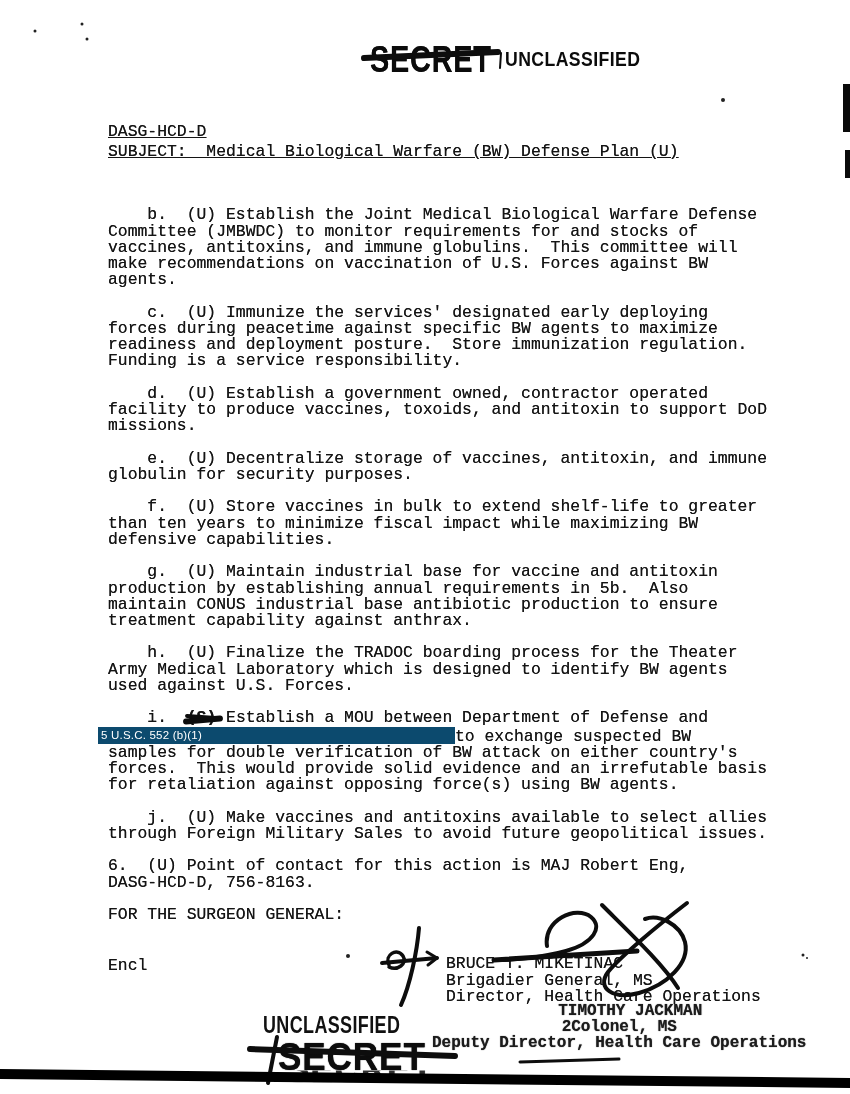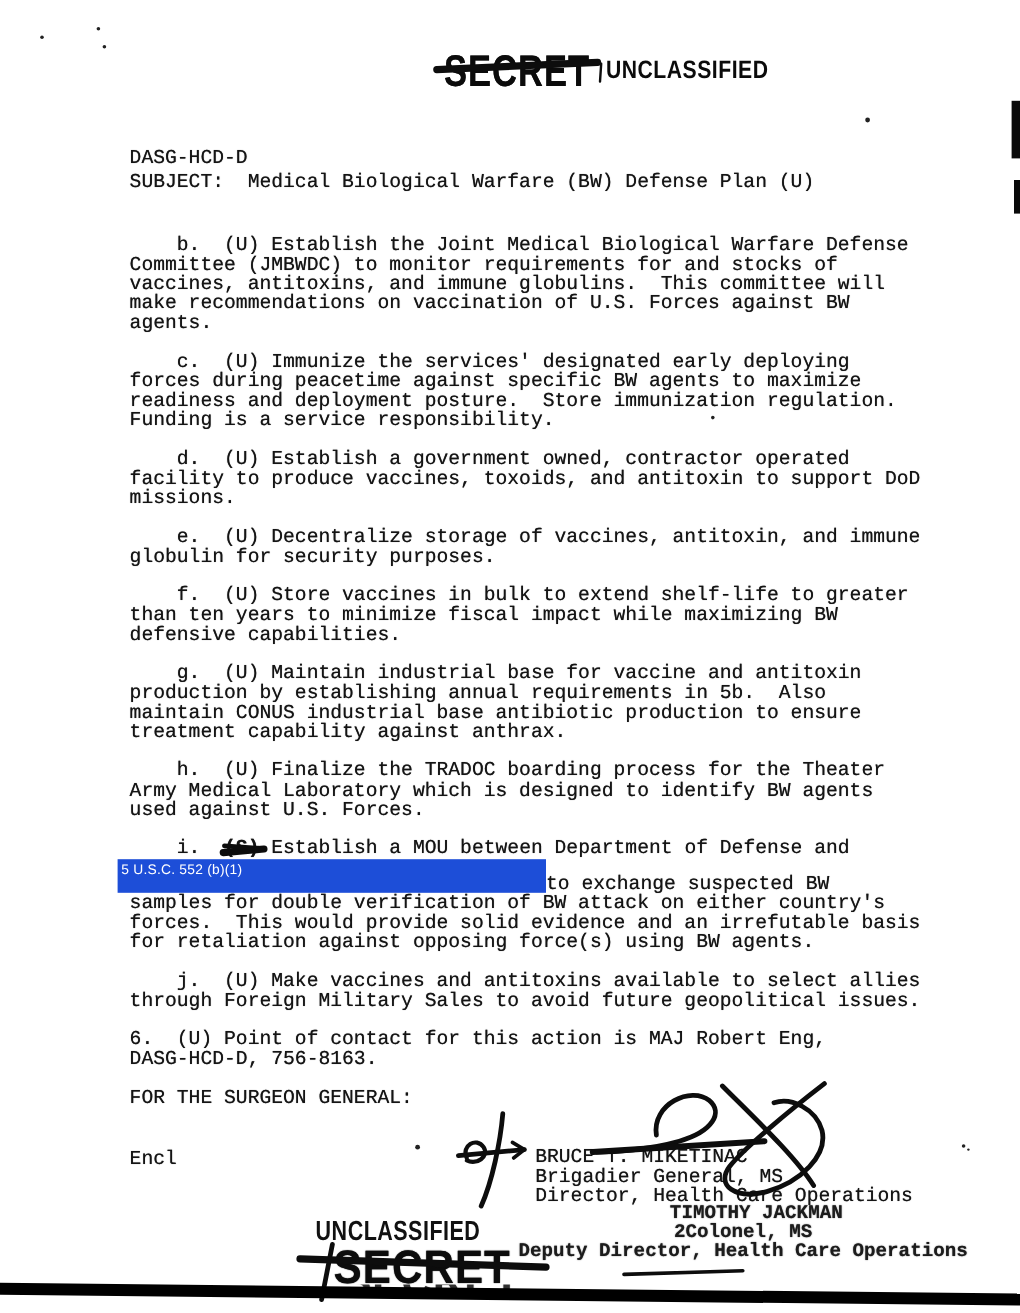--- a/index.html
+++ b/index.html
@@ -8,32 +8,32 @@
   .doc-text{text-shadow:0 0 0.6px rgba(0,0,0,0.75);}
   
   .top-secret{position:absolute;left:370px;top:41px;font-family:"Liberation Sans",sans-serif;
       font-weight:bold;font-size:37px;letter-spacing:1px;color:#0b0b0b;
       transform:scaleX(0.78);transform-origin:left top;line-height:1;}
   .top-unclass{position:absolute;left:505px;top:48px;font-family:"Liberation Sans",sans-serif;
       font-weight:bold;font-size:21px;letter-spacing:0.5px;color:#0b0b0b;
       transform:scaleX(0.84);transform-origin:left top;line-height:1;}
   
   .body-flow{position:absolute;left:108px;top:124px;width:700px;font-size:16.4px;line-height:16.2px;}
-  .hdr{margin:0 0 36px 0;white-space:pre;}
+  .hdr{margin:0 0 47px 0;white-space:pre;text-decoration:underline;}
   .hdr .office{margin-bottom:4px;}
   .para{white-space:pre;margin:0 0 16.3px 0;}
   .para:last-child{margin-bottom:16px;}
   
   .scribble{position:relative;font-weight:bold;display:inline-block;}
   .scribble::before{content:"";position:absolute;left:-4px;right:-6px;top:42%;height:6px;
       background:#0c0c0c;transform:rotate(-5deg);border-radius:3px;}
   .scribble::after{content:"";position:absolute;left:-2px;right:-4px;top:28%;height:4px;
       background:#0c0c0c;transform:rotate(4deg);border-radius:2px;}
   
-  .redaction-bar{display:inline-block;width:357px;margin-left:-10px;height:28px;background:#1d4ed8;
+  .redaction-bar{display:inline-block;width:357px;margin-left:-10px;height:17px;background:#0c4a6e;
       vertical-align:-3px;overflow:hidden;}
   .redaction-label{display:inline-block;font-family:"Liberation Sans",sans-serif;font-size:11.5px;
       color:#ffffff;line-height:17px;padding-left:3px;text-shadow:none;letter-spacing:0.2px;}
   
   .encl{position:absolute;left:108px;top:956px;font-size:16.4px;}
   .sig-block{position:absolute;left:430px;top:956px;font-size:16.4px;line-height:16.5px;white-space:pre;margin-left:16px;}
   .stamp-block{position:absolute;left:432px;top:1004px;font-size:16px;line-height:15.8px;
       font-weight:bold;white-space:pre;color:#1c1c1c;text-shadow:0 0 1px rgba(20,20,20,0.8);
       filter:blur(0.2px);text-align:center;}
   .stamp-block .indent{padding-left:22px;}

